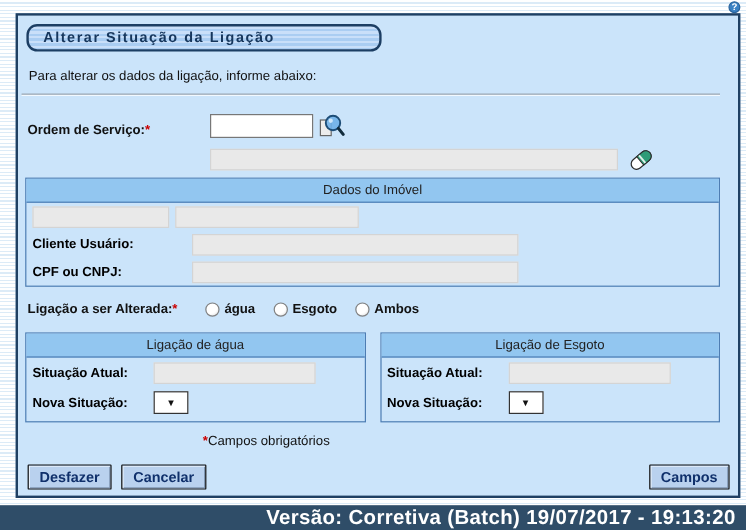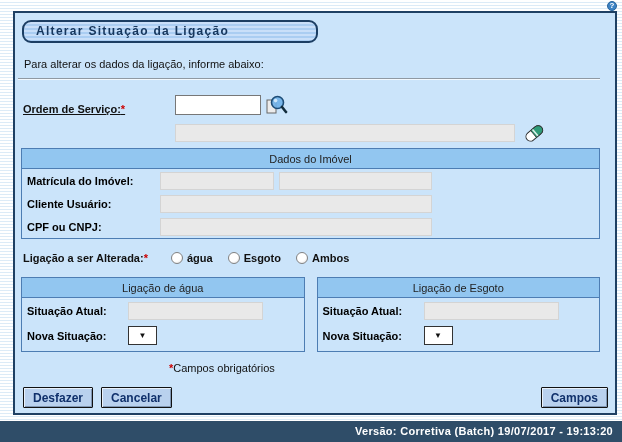--- a/index.html
+++ b/index.html
@@ -41,21 +41,21 @@
 
   .rule {
     margin: 8px 15px 0 3px; height: 2px;
     border-top: 1px solid #8f99a3; border-bottom: 1px solid #f2f9ff;
   }
 
   .row { display: flex; align-items: center; font-size: 11px; color: #111; }
   .lbl { font-weight: bold; }
 
   .row-ordem { margin: 13px 0 0 8px; }
-  .row-ordem .lbl { width: 152px; align-self: flex-end; padding-bottom: 2px; text-decoration: underline; }
+  .row-ordem .lbl { width: 152px; align-self: flex-end; padding-bottom: 2px; }
   .input-os { width: 86px; height: 20px; border: 1px solid #777; background: #fff; font-size: 11px; padding: 0 2px; font-family: "Liberation Sans", sans-serif; }
   .icon-btn { margin-left: 3px; cursor: pointer; display: inline-flex; }
 
   .row-desc { margin: 5px 0 0 8px; }
   .spacer { width: 152px; }
   .dis-field { height: 18px; background: #e9e9e9; border: 1px solid #d4d4d4; font-size: 11px; color: #333; padding: 0 2px; }
   .input-desc { width: 340px; }
   .row-desc .icon-btn { margin-left: 7px; }
 
   .section { margin: 4px 15px 0 6px; border: 1px solid #4d7db3; }
@@ -99,21 +99,21 @@
     height: 21px; padding: 0 9px; line-height: 18px;
     background: #b9d1ee; border: 1px solid #111; border-radius: 1px;
     color: #10306b; font-weight: bold; font-size: 12px;
     box-shadow: inset 1px 1px 0 #e8f1fb, inset -1px -1px 0 #8097b3;
     font-family: "Liberation Sans", sans-serif; cursor: pointer;
   }
   .btn-alterar { margin-left: auto; }
 
   .footer {
     position: absolute; left: 0; bottom: 0; width: 622px; height: 21px;
-    background: #2f4d68; color: #fff; font-weight: bold; font-size: 11px;
+    background: #2f4d68; color: #fff; font-weight: bold; font-size: 17px;
     line-height: 21px; text-align: right; padding-right: 9px; letter-spacing: 0.3px;
   }
 </style>
 </head>
 <body>
 
 <div class="breadcrumb">
   <span class="help-icon">?</span>
 </div>
 
@@ -148,21 +148,20 @@
           <path d="M11 7 h6 a4.5 4.5 0 0 1 0 9 h-6 z" fill="#2f9c78" stroke="#2b2b2b" stroke-width="0.8"></path>
           <rect x="12.3" y="7.4" width="1.6" height="8.2" fill="#dff1ea"></rect>
         </g>
       </svg>
     </span>
   </div>
 
   <div class="section">
     <div class="section-header">Dados do Imóvel</div>
     <div class="sec-row">
-      <span class="lbl">Matrícula do Imóvel:</span>
       <input class="dis-field f-mat1" type="text" disabled="" value="" style="">
       <input class="dis-field f-mat2" type="text" disabled="" value="" style="">
     </div>
     <div class="sec-row">
       <span class="lbl">Cliente Usuário:</span>
       <input class="dis-field f-long" type="text" disabled="" value="" style="">
     </div>
     <div class="sec-row">
       <span class="lbl">CPF ou CNPJ:</span>
       <input class="dis-field f-long" type="text" disabled="" value="" style="">

